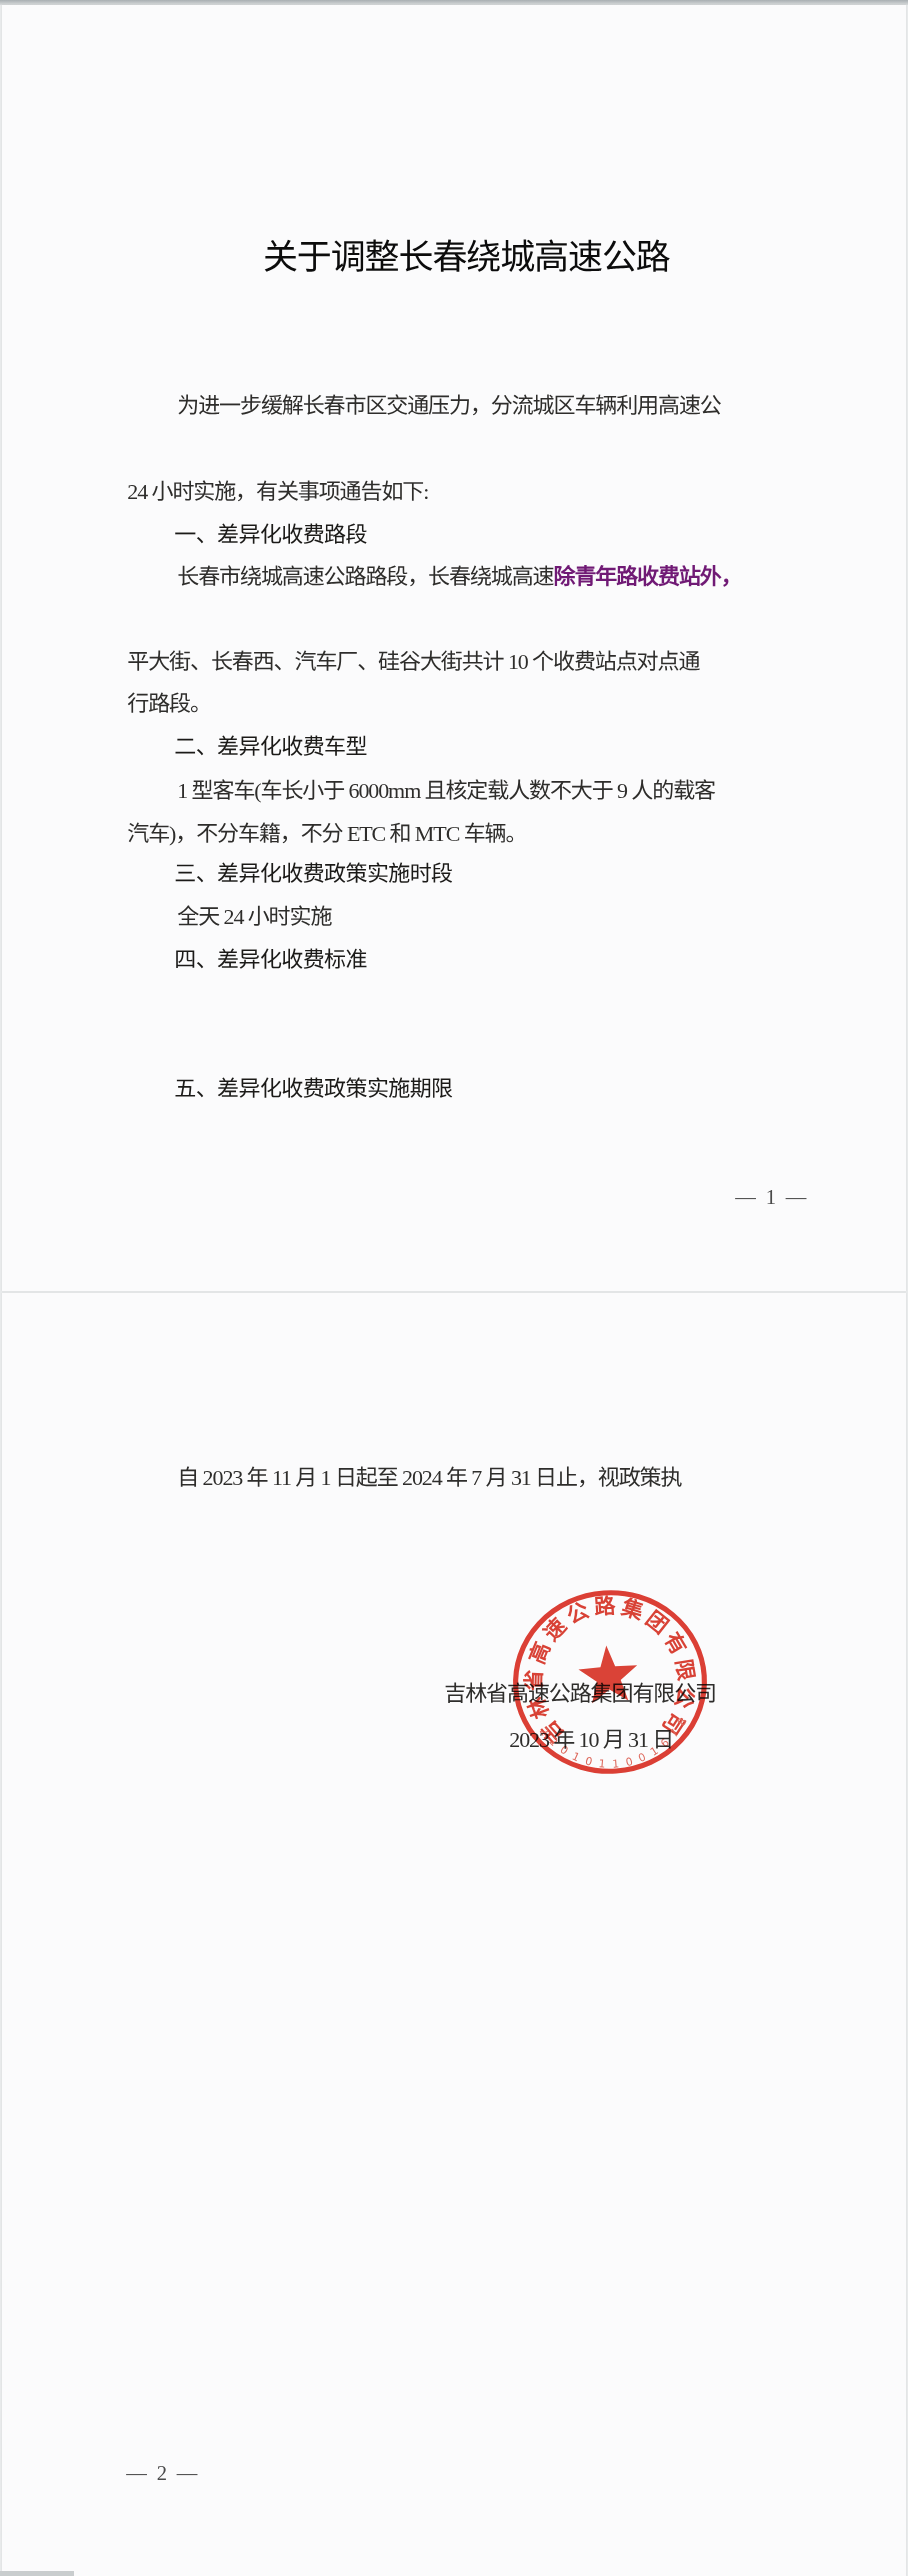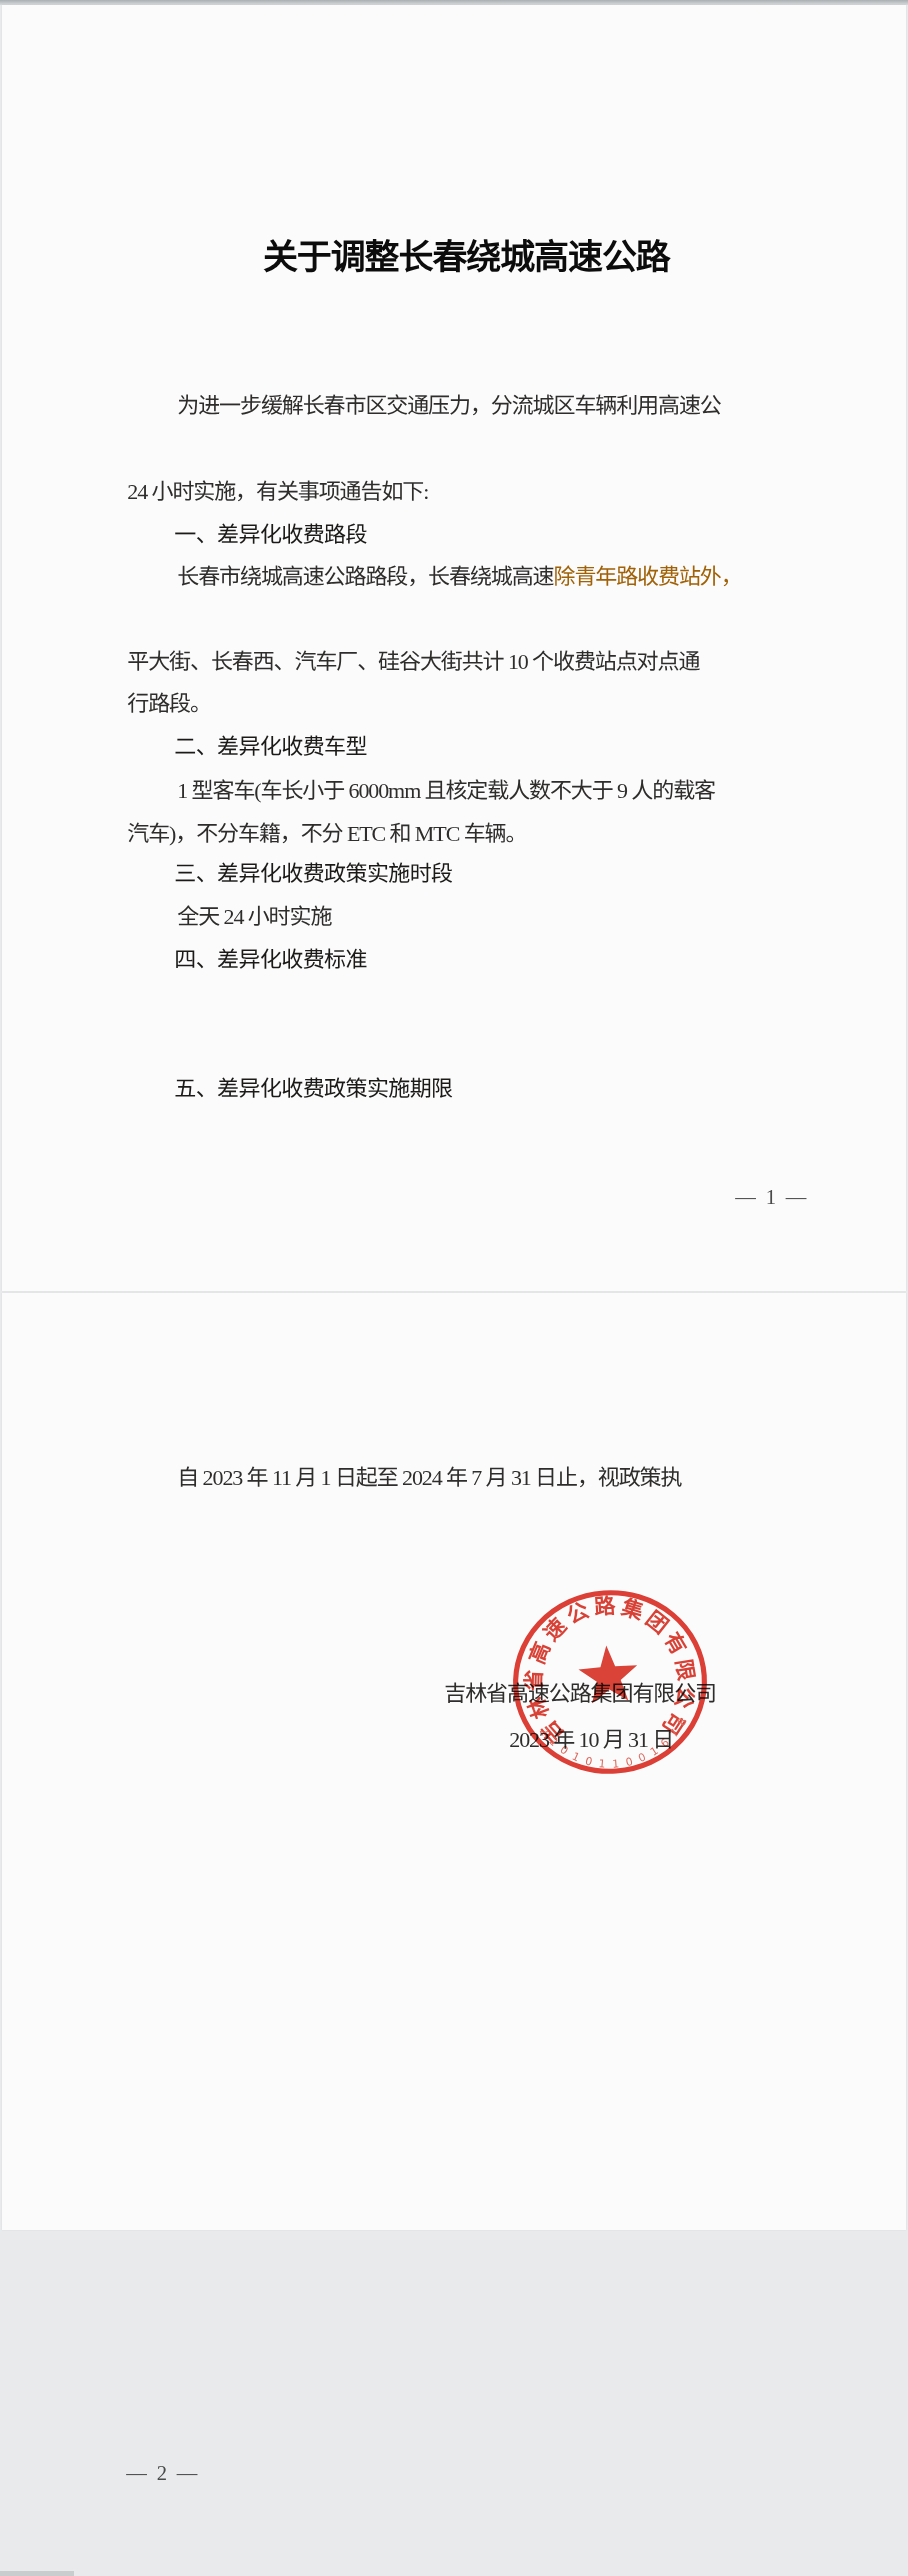--- a/index.html
+++ b/index.html
@@ -5,30 +5,30 @@
   html,body{margin:0;padding:0;background:#e8eaeb;}
   #canvas{
     position:relative;width:908px;height:2576px;overflow:hidden;
     background:#e8eaeb;font-family:"Liberation Serif","DejaVu Serif",serif;
   }
   .topband{position:absolute;left:0;top:0;width:908px;height:5.2px;
     background:linear-gradient(#a9afb2,#d8dbdc);}
   .page{position:absolute;left:2.3px;width:904px;background:#fbfbfc;
     box-shadow:0 0 1.7px rgba(0,0,0,0.08);}
   #page1{top:5.2px;height:1286px;}
-  #page2{top:1293px;height:937px;}
+  #page2{top:1293px;height:1283px;}
   .sliver{position:absolute;left:0;top:2571px;width:74px;height:4.6px;background:#c9cdce;}
   .tline{position:absolute;white-space:nowrap;color:#2e2d2b;
     font-size:22px;line-height:1;letter-spacing:-1.1px;}
-  .title{font-weight:700;color:#0c0c0c;font-size:35px;letter-spacing:-1.1px;
+  .title{font-weight:400;color:#0c0c0c;font-size:35px;letter-spacing:-1.1px;
     left:464px;transform:translateX(-50%);}
   .heading{font-family:"Liberation Sans","DejaVu Sans",sans-serif;
     font-weight:400;color:#1b1a18;letter-spacing:-0.6px;}
   .ind{left:175px;} .reg{left:125px;} .hd{left:172px;}
-  .boldrun{font-weight:400;color:#a16207;}
+  .boldrun{font-weight:700;color:#701a75;}
   .pagenum{position:absolute;font-size:20.6px;color:#4a4a4a;letter-spacing:2.3px;}
   #stamp{position:absolute;left:507px;top:1579px;width:206px;height:206px;
     mix-blend-mode:multiply;opacity:.93;transform:rotate(-4deg);}
 </style>
 </head>
 <body>
 
 <div id="canvas">
   <div class="topband"></div>
 

